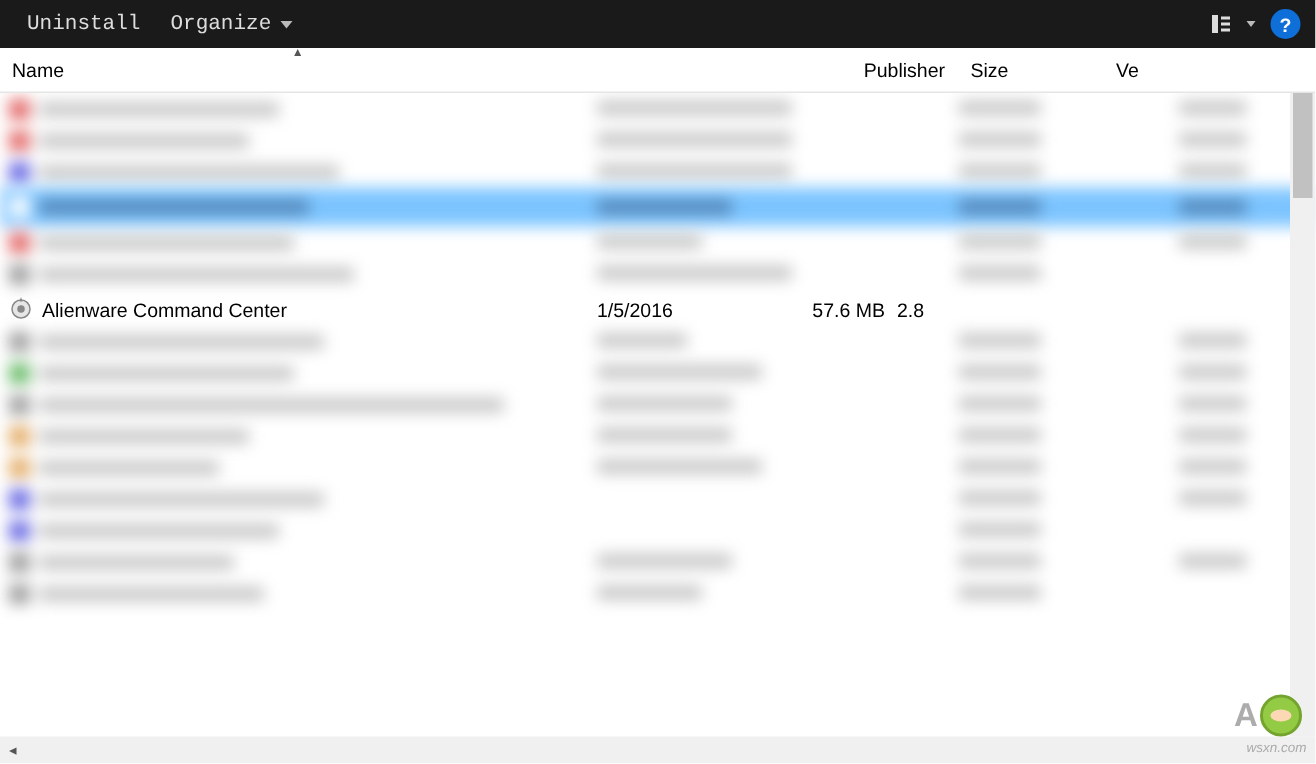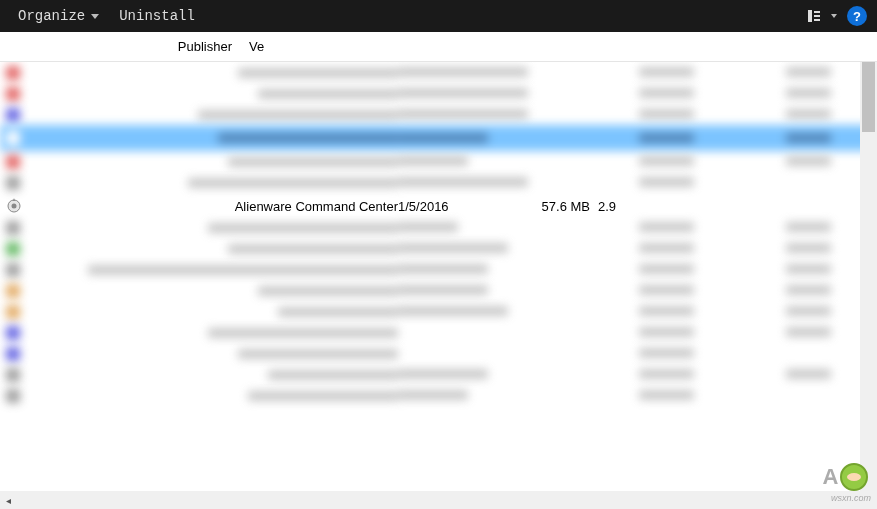--- a/index.html
+++ b/index.html
@@ -111,21 +111,21 @@
     }
 
     .list-row {
       display: flex;
       align-items: center;
       height: 21px;
       padding: 0 0 0 6px;
       color: #000;
     }
     .list-row .cell { overflow: hidden; white-space: nowrap; }
-    .cell-name { width: 392px; display: flex; align-items: center; gap: 6px; justify-content: space-between; }
+    .cell-name { width: 392px; display: flex; align-items: center; gap: 6px; }
     .cell-publisher { width: 241px; }
     .cell-installed { width: 103px; }
     .cell-size { width: 97px; text-align: right; padding-right: 8px; }
     .cell-version { flex: 1; }
 
     .app-icon {
       width: 16px; height: 16px;
       flex-shrink: 0;
     }
 
@@ -228,44 +228,50 @@
       height: 24px;
       padding-top: 2px;
     }
   </style>
 </head>
 <body>
 
 <div class="toolbar">
   <div class="toolbar-left">
     <div class="toolbar-btn">
+      <span>Uninstall</span>
+    </div>
+    <div class="toolbar-btn">
       <span>Organize</span>
       <span class="tri-down"></span>
-    </div>
-    <div class="toolbar-btn">
-      <span>Uninstall</span>
     </div>
   </div>
   <div class="toolbar-right">
     <span class="view-icon">
       <svg viewBox="0 0 14 14">
         <rect x="1" y="1" width="4" height="12" fill="#ddd"></rect>
         <rect x="7" y="2" width="6" height="2" fill="#ddd"></rect>
         <rect x="7" y="6" width="6" height="2" fill="#ddd"></rect>
         <rect x="7" y="10" width="6" height="2" fill="#ddd"></rect>
       </svg>
     </span>
     <span class="tri-down-sm"></span>
     <span class="help-icon">?</span>
   </div>
 </div>
 
 <div class="header-row">
+  <div class="col-header col-name sorted">
+    <span>Name</span>
+  </div>
   <div class="col-header col-publisher">
     <span>Publisher</span>
+  </div>
+  <div class="col-header col-size">
+    <span>Size</span>
   </div>
   <div class="col-header col-version">
     <span>Ve</span>
   </div>
 </div>
 
 <div class="list-area">
 
   <div class="list-row blur-row colored-1">
     <div class="cell cell-name">
@@ -330,21 +336,21 @@
         <svg viewBox="0 0 16 16">
           <circle cx="8" cy="8" r="6" fill="#e6e6e6" stroke="#888" stroke-width="1"></circle>
           <circle cx="8" cy="8" r="2.5" fill="#888"></circle>
           <path d="M8 0 L9 3 L7 3 Z" fill="#888"></path>
         </svg>
       </span>
       <span>Alienware Command Center</span>
     </div>
     <div class="cell cell-installed">1/5/2016</div>
     <div class="cell cell-size">57.6 MB</div>
-    <div class="cell cell-version">2.9</div>
+    <div class="cell cell-version">2.8</div>
   </div>
 
   <div class="list-row blur-row colored-4">
     <div class="cell cell-name">
         <span class="blur-icon"></span>
         <span class="blur-text" style="width:190px"></span>
       </div>
     <div class="cell cell-publisher"><span class="blur-text" style="width:60px"></span></div>
     <div class="cell cell-installed"><span class="blur-text" style="width:55px"></span></div>
     <div class="cell cell-size"><span class="blur-text" style="width:45px"></span></div>

